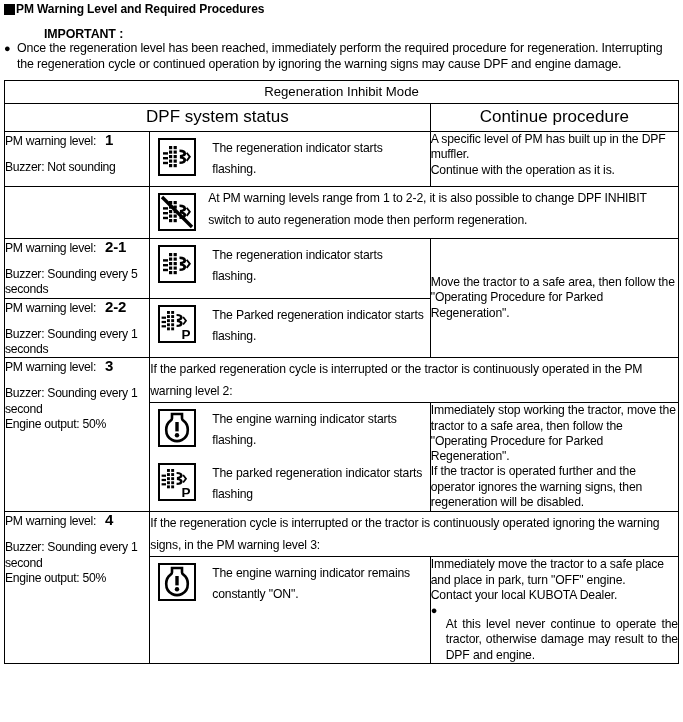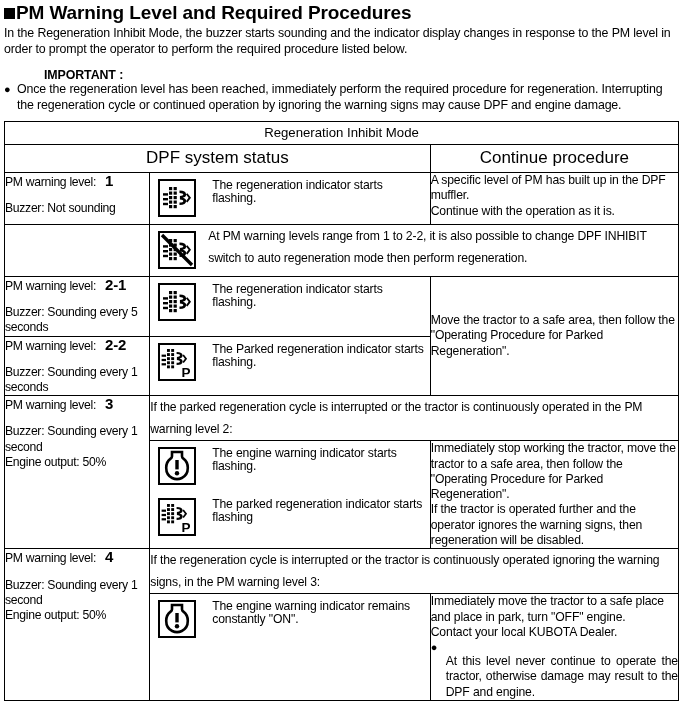--- a/index.html
+++ b/index.html
@@ -9,21 +9,21 @@
     background: #ffffff;
     font-family: "Liberation Sans", sans-serif;
     color: #000000;
     -webkit-font-smoothing: antialiased;
   }
   .page { width: 683px; height: 722px; position: relative; padding: 0 4px; }
 
   
   .heading {
     display: flex; align-items: center;
-    font-weight: bold; font-size: 19px;
+    font-weight: bold; font-size: 12px;
     letter-spacing: -0.1px;
     padding-top: 2px;
   }
   .sq {
     width: 11px; height: 11px; background: #000;
     display: inline-block; margin-right: 1px; flex: 0 0 auto;
   }
   .intro {
     font-size: 12.4px; line-height: 15.5px;
     margin-top: 2px; letter-spacing: -0.15px;
@@ -65,21 +65,21 @@
   .lvl-line { display: flex; align-items: baseline; }
   .lvl-label { letter-spacing: -0.3px; }
   .lvl-num { font-weight: bold; font-size: 15px; margin-left: 9px; letter-spacing: -0.2px; }
   .buzz { margin-top: 11px; letter-spacing: -0.3px; }
   .eng { letter-spacing: -0.3px; }
 
   
   .sub { width: 100%; border-collapse: collapse; }
   .sub td { border: none; padding: 0; vertical-align: top; }
   .icon-cell { width: 58px; padding: 6px 0 7px 8px !important; }
-  .desc-cell { padding: 6px 6px 6px 4px !important; line-height: 13px; letter-spacing: -0.15px; margin-left: 48px; }
+  .desc-cell { padding: 6px 6px 6px 4px !important; line-height: 21px; letter-spacing: -0.15px; margin-left: 48px; }
 
   .note-cell { padding: 5px 7px 6px 7px; line-height: 22px; letter-spacing: -0.15px; }
 
   
   .ibox {
     width: 38px; height: 38px; border: 2px solid #000;
     position: relative; background: #fff;
   }
   .ibox svg { display: block; }
 
@@ -93,21 +93,20 @@
 </head>
 <body>
 
 <div class="page">
 
   <div class="heading">
     <span class="sq"></span>
     <span>PM Warning Level and Required Procedures</span>
   </div>
 
-  <div class="intro">In the Regeneration Inhibit Mode, the buzzer starts sounding and the indicator display changes in response to the PM level in order to prompt the operator to perform the required procedure listed below.</div>
 
   <div class="imp-title">IMPORTANT :</div>
   <div class="imp-list">
     <div class="imp-item">
       <span class="imp-bullet">●</span>
       <span class="imp-text">Once the regeneration level has been reached, immediately perform the required procedure for regeneration. Interrupting the regeneration cycle or continued operation by ignoring the warning signs may cause DPF and engine damage.</span>
     </div>
   </div>
 
   <table class="tbl">

